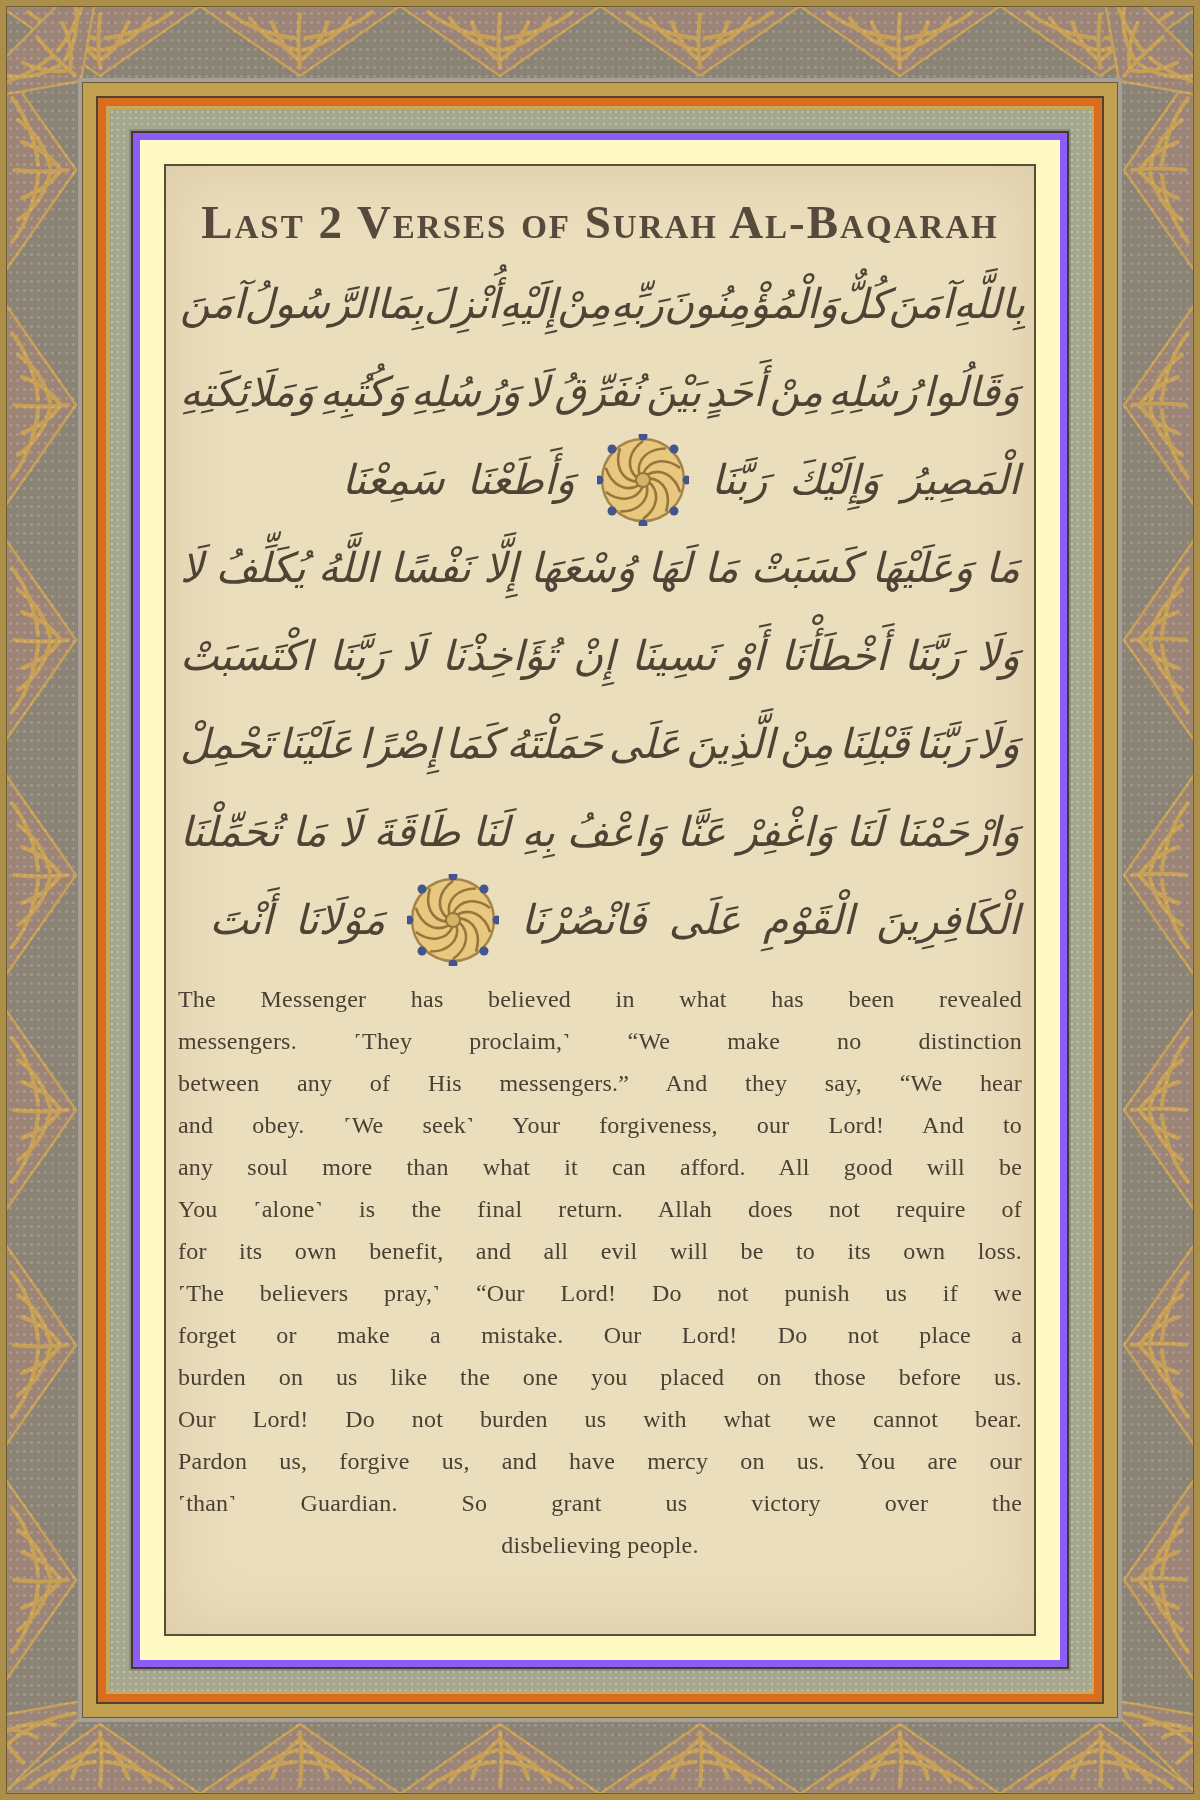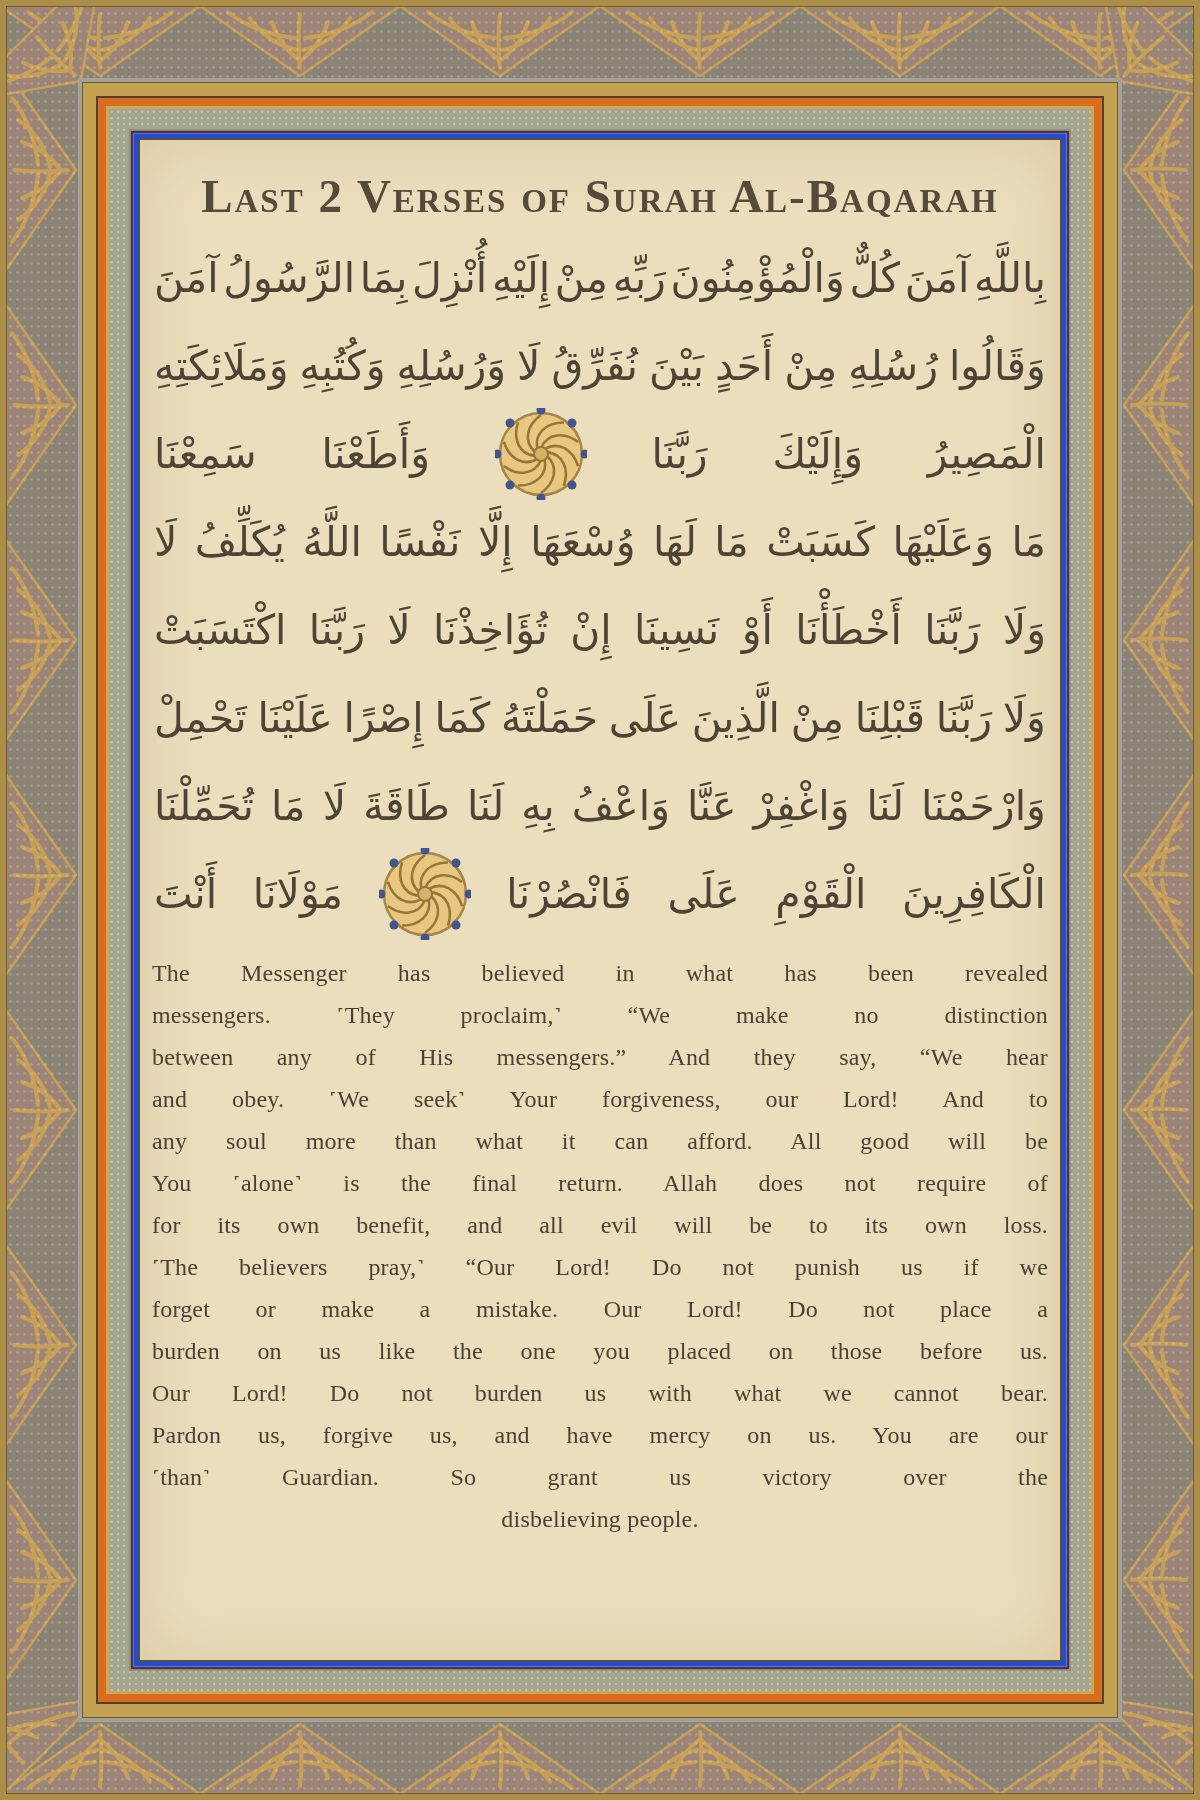--- a/index.html
+++ b/index.html
@@ -22,36 +22,36 @@
   .f-silver{background:#a6a198;padding:4px;}
   .f-gold1{background:#c2a250;border:1px solid #6b5a33;padding:13px;}
   .f-dark1{background:#4f4233;padding:2px;}
   .f-orange{background:#da6c1e;padding:8px;}
   .f-goldline{background:#c9a85a;padding:3px;}
   .f-sage{background:#a4a78e;padding:20px;
           background-image:radial-gradient(rgba(255,255,255,.28) 1px, rgba(255,255,255,0) 1.6px);
           background-size:6px 6px;}
   .f-grey2{background:#8f8c80;padding:2px;}
   .f-dark2{background:#423a2b;padding:2px;}
-  .f-gold2{background:#1d4ed8;border:1px solid #8b5cf6;padding:4px;}
+  .f-gold2{background:#fef9c3;border:7px solid #8b5cf6;padding:24px;}
   .f-dark3{background:#5c4d38;padding:2px;}
   .content{background:#ebdebd;height:100%;box-sizing:border-box;
            box-shadow:inset 0 0 70px rgba(150,110,55,.18);
            display:flex;flex-direction:column;padding:0 12px;}
 
   .title{margin-top:26px;text-align:center;font-variant:small-caps;
          font-size:47px;font-weight:bold;letter-spacing:2px;color:#57493b;
          line-height:60px;white-space:nowrap;}
 
-  .arabic-block{margin-top:8px;direction:ltr;}
+  .arabic-block{margin-top:8px;direction:ltr;font-style:italic;}
   .aline{height:88px;display:flex;flex-wrap:nowrap;align-items:center;
          font-family:"DejaVu Sans",sans-serif;font-size:41px;color:#4f4335;
          padding:0 2px;overflow:visible;}
   .aline.fill{justify-content:space-between;}
-  .aline.center{justify-content:space-between;gap:22px;}
+  .aline.center{justify-content:flex-end;gap:22px;}
   .aword{direction:rtl;unicode-bidi:isolate;white-space:nowrap;line-height:88px;}
   .rosette{display:inline-flex;width:92px;height:92px;flex:0 0 auto;}
 
   .translation-block{margin-top:14px;color:#4b4033;font-size:24px;}
   .eline{line-height:42px;text-align:justify;text-align-last:justify;
          letter-spacing:.2px;}
   .eline.center-last{text-align:center;text-align-last:center;}
 </style>
 </head>
 <body>

